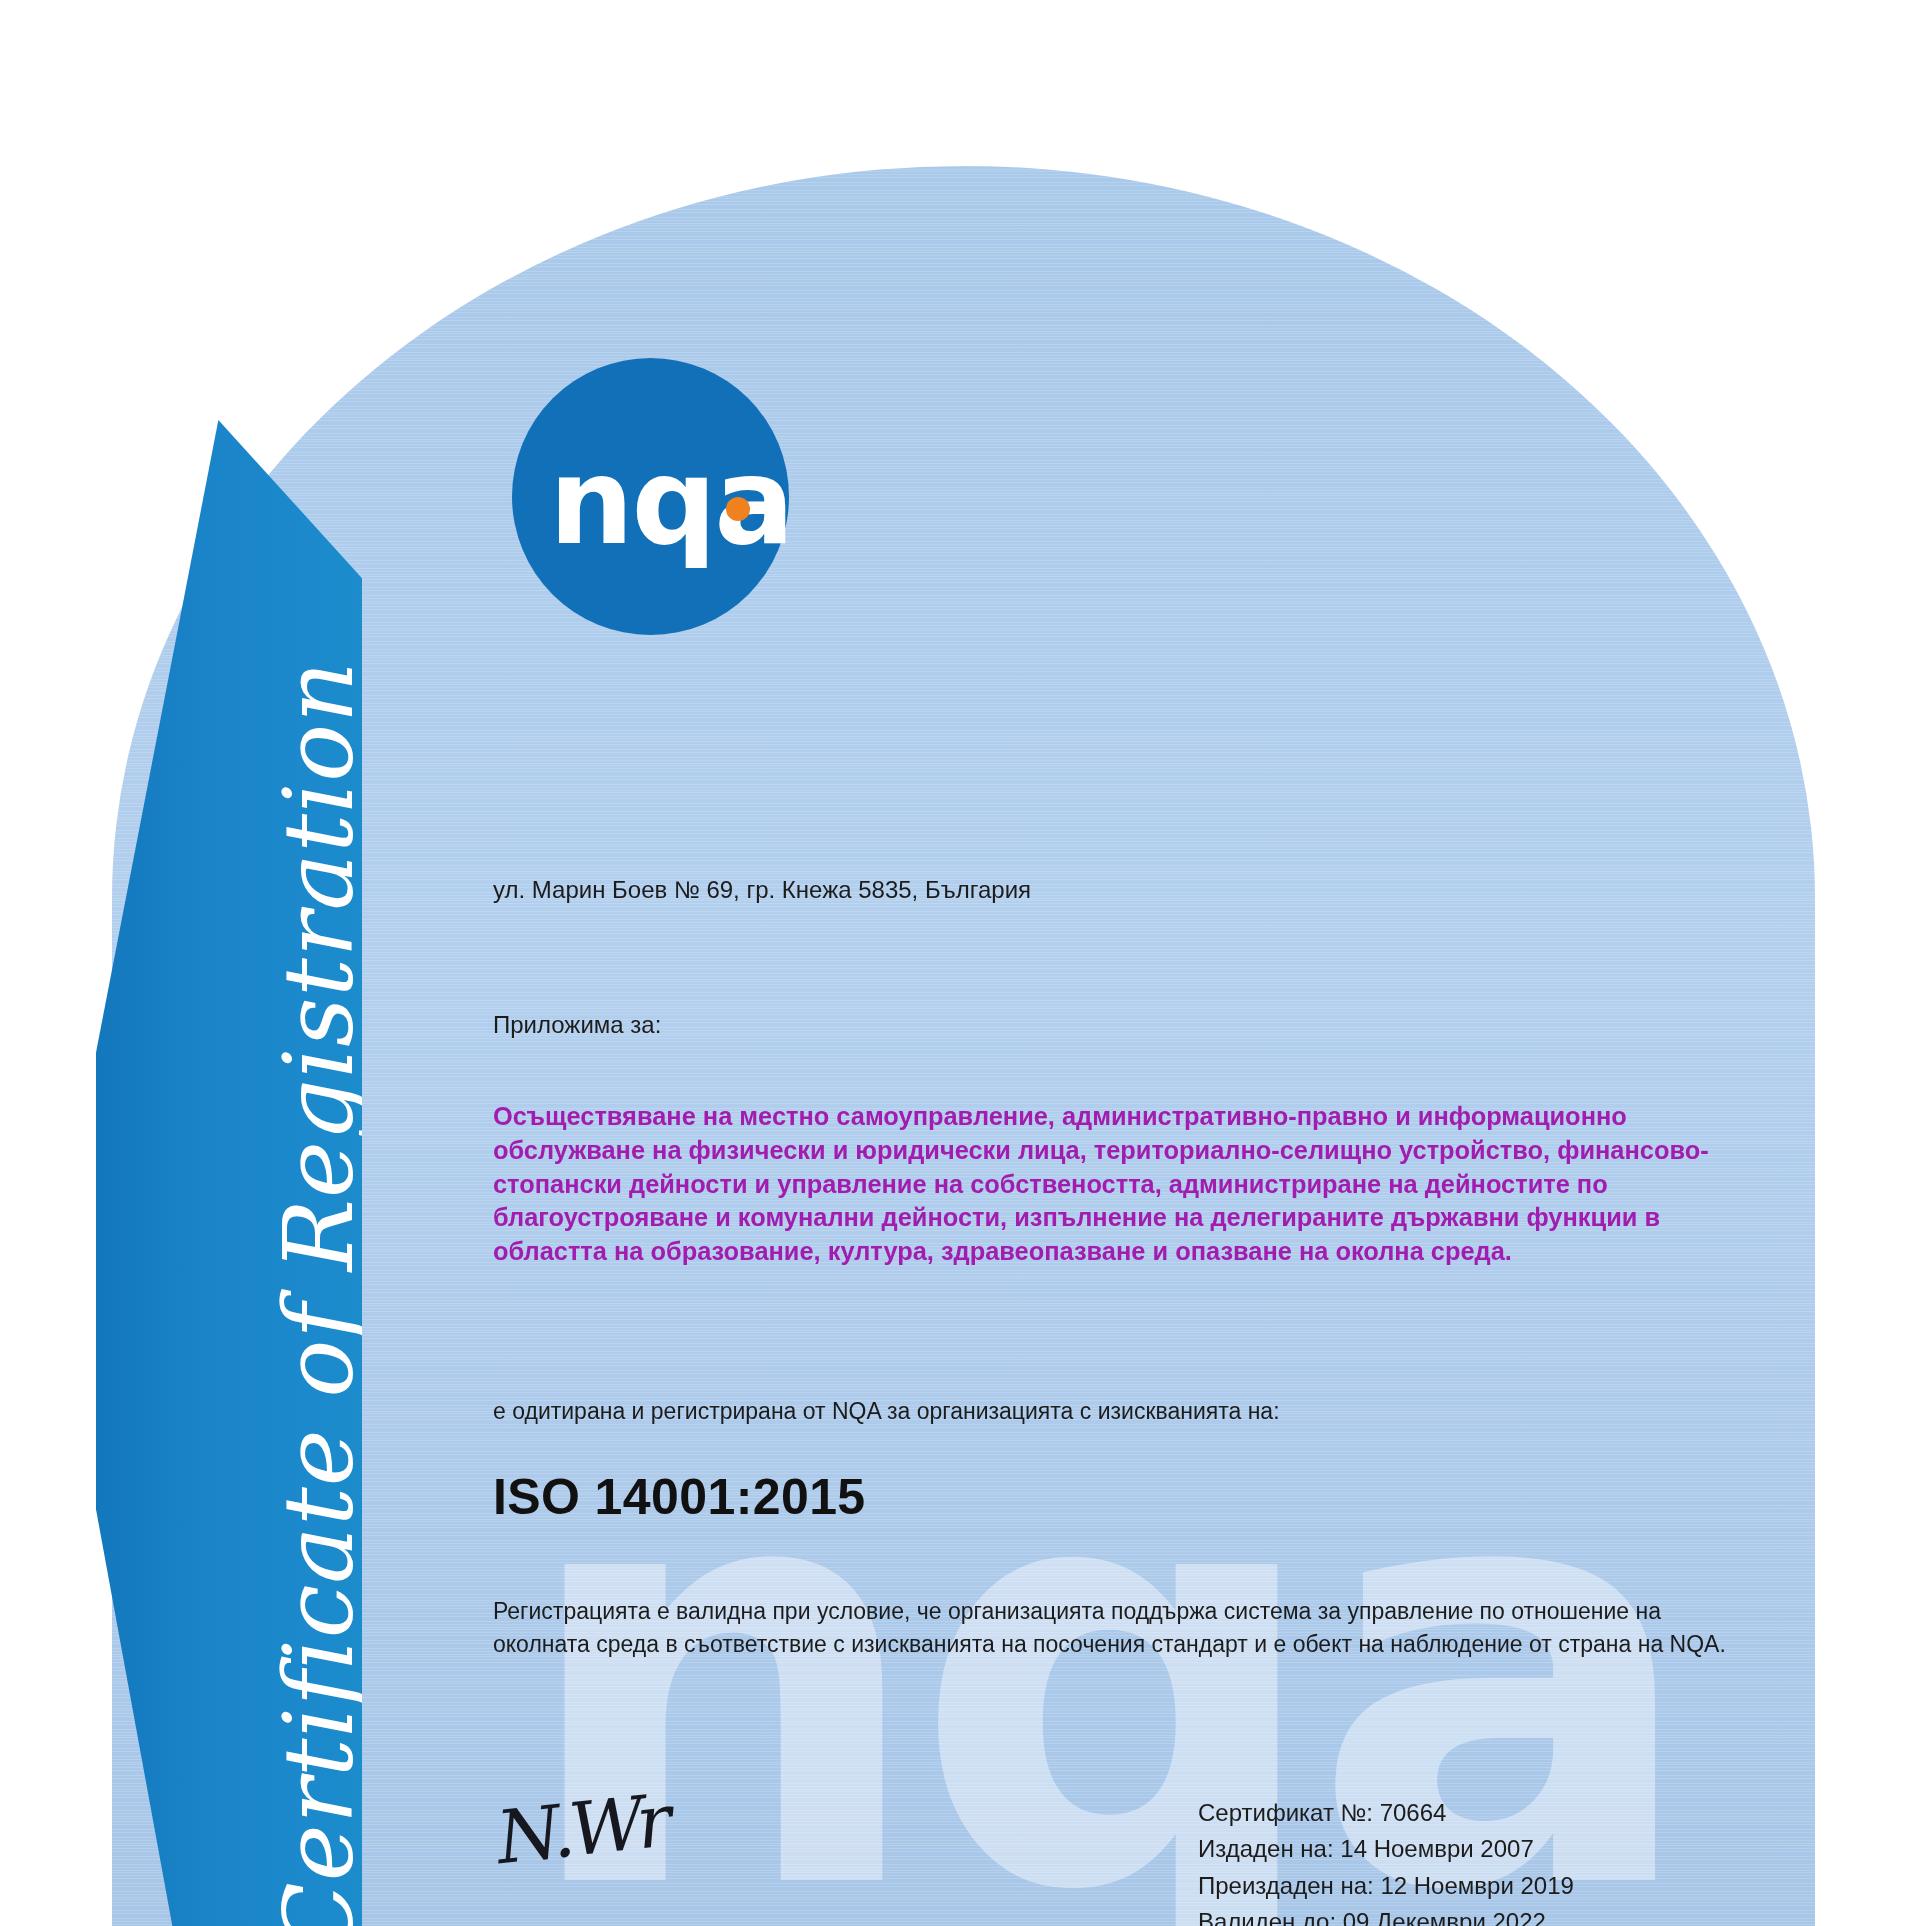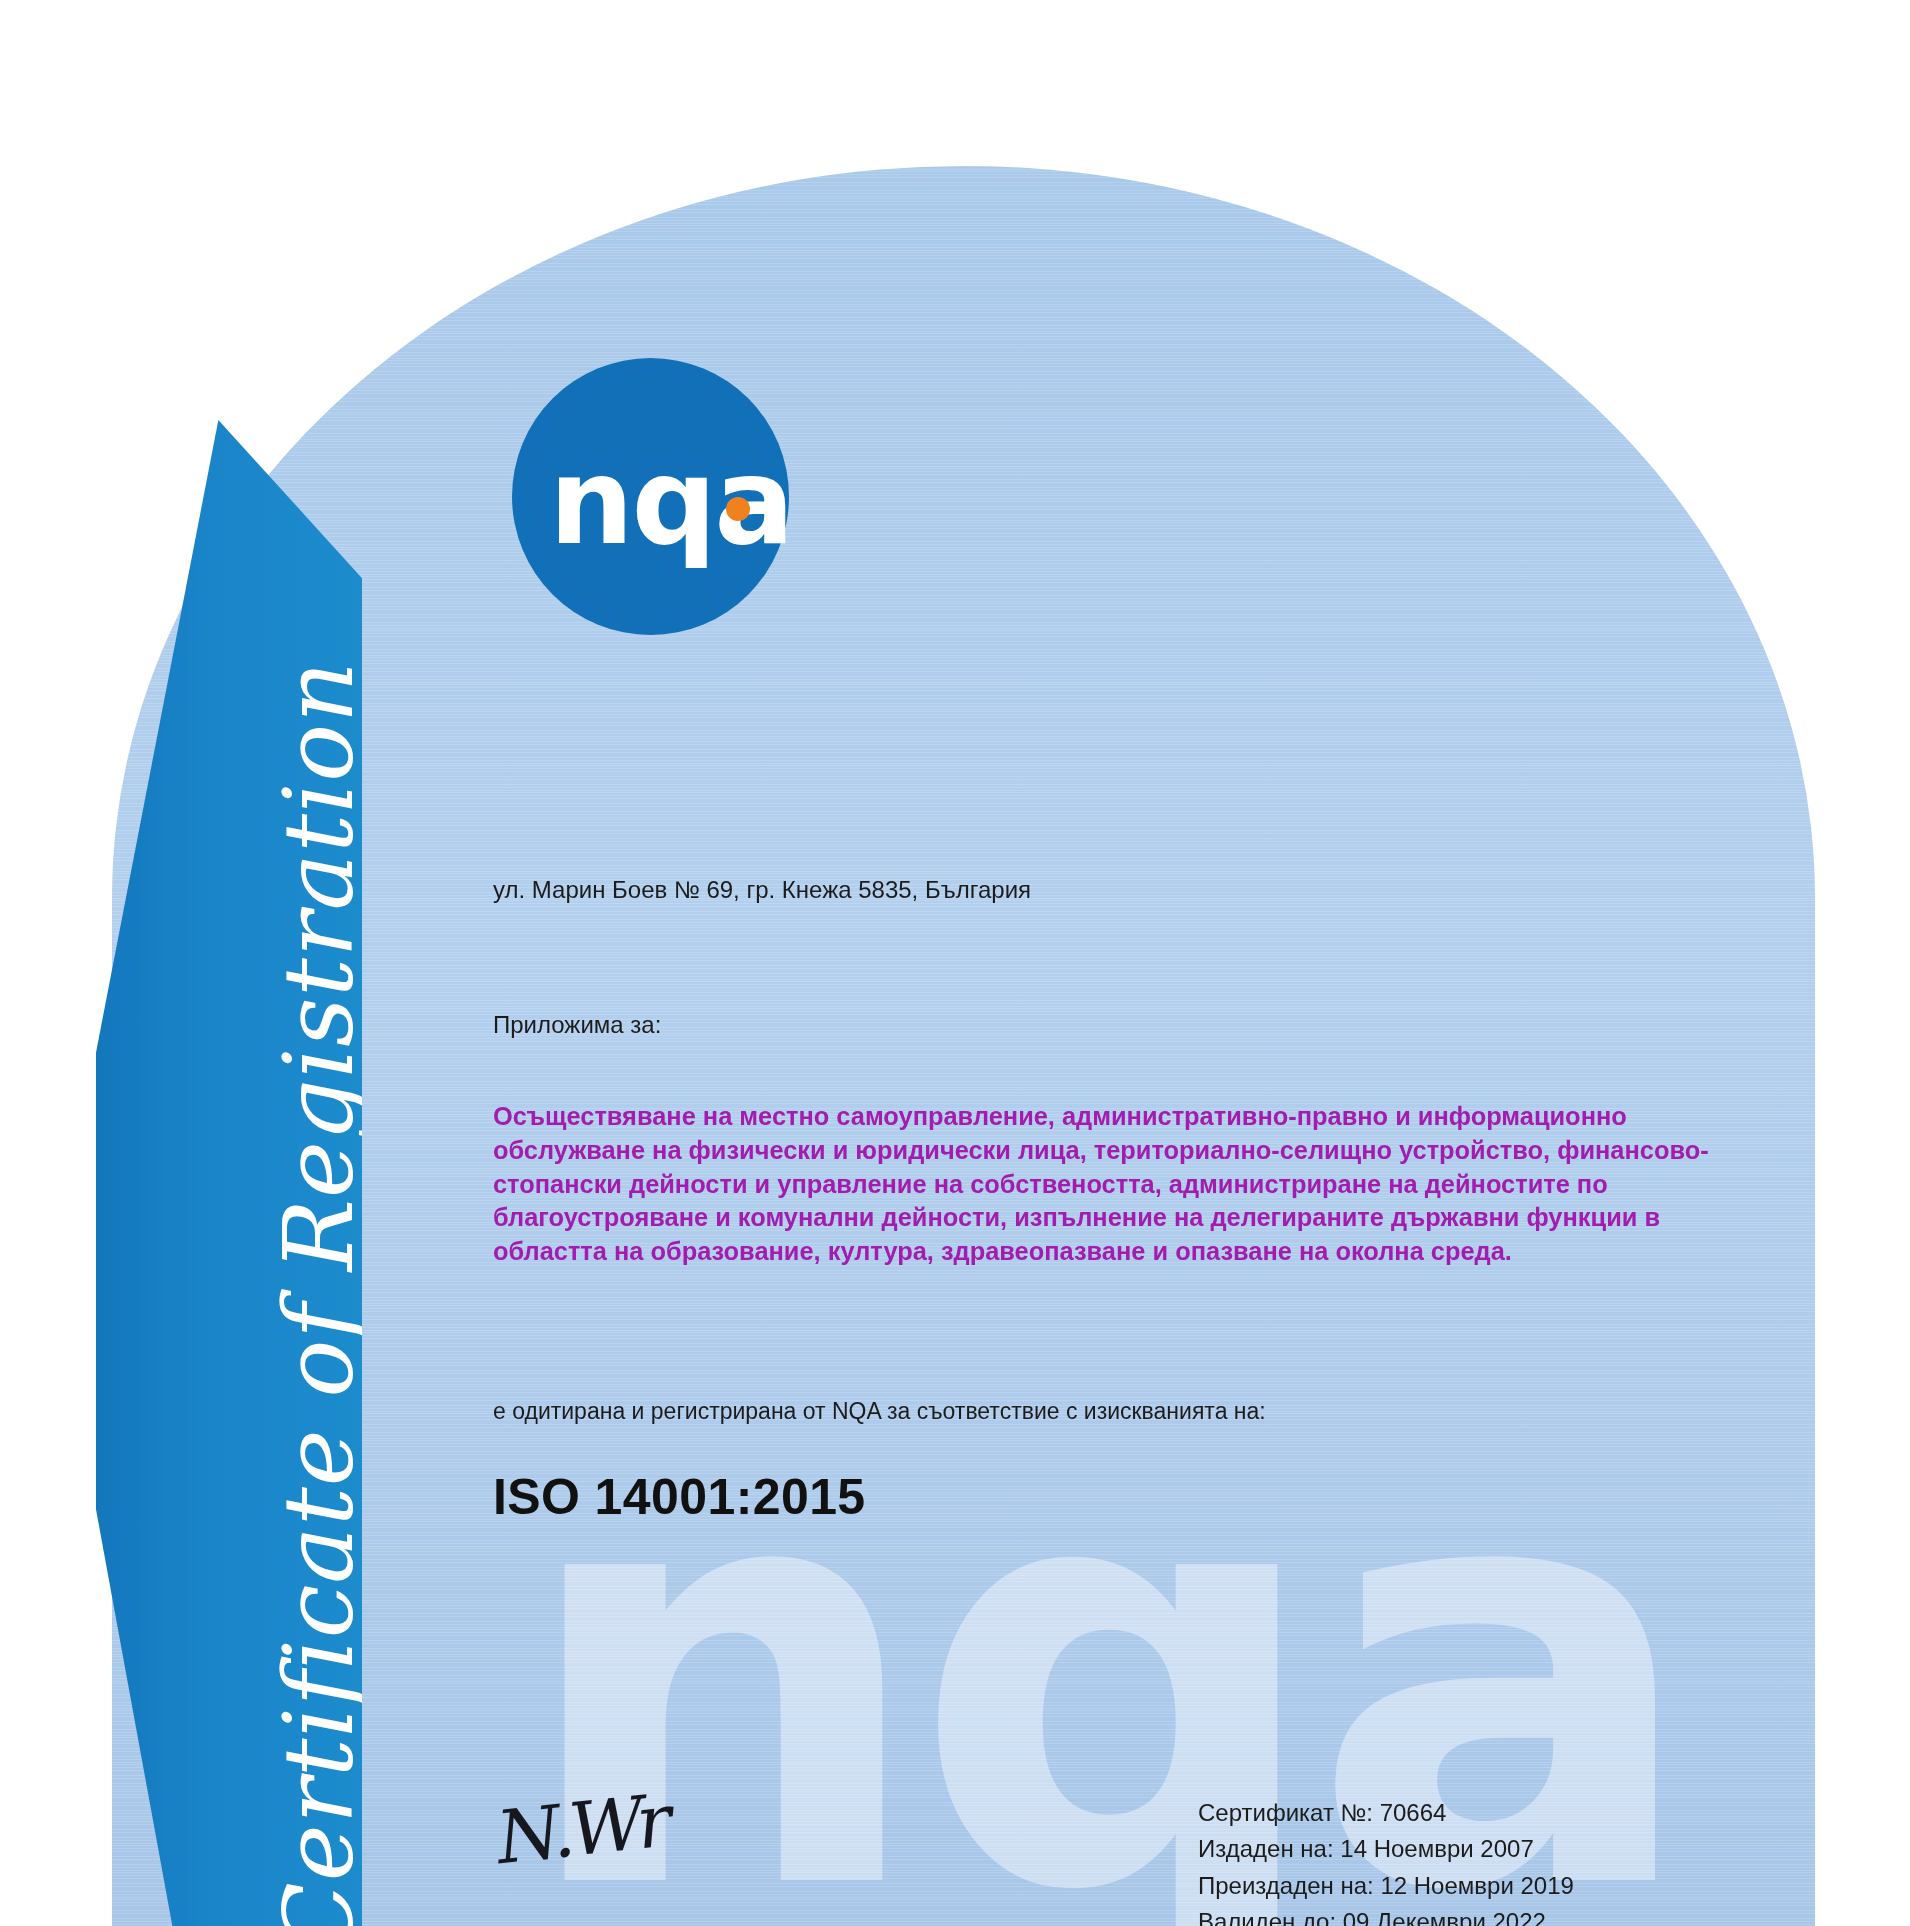--- a/index.html
+++ b/index.html
@@ -211,22 +211,23 @@
 
   <div class="logo"></div>
   <div class="logo-text">nqa</div>
   <div class="logo-dot"></div>
 
   <div class="org-addr">ул. Марин Боев № 69, гр. Кнежа 5835, България</div>
 
   <div class="scope-label">Приложима за:</div>
   <div class="scope-body">Осъществяване на местно самоуправление, административно-правно и информационно обслужване на физически и юридически лица, териториално-селищно устройство, финансово-стопански дейности и управление на собствеността, администриране на дейностите по благоустрояване и комунални дейности, изпълнение на делегираните държавни функции в областта на образование, култура, здравеопазване и опазване на околна среда.</div>
 
-  <div class="audited">е одитирана и регистрирана от NQA за съответствие с изискванията на:</div>
+  <div class="audited">е одитирана и регистрирана от NQA за организацията с изискванията на:</div>
   <div class="standard">ISO 14001:2015</div>
+  <div class="validity">Регистрацията е валидна при условие, че организацията поддържа система за управление по отношение на околната среда в съответствие с изискванията на посочения стандарт и е обект на наблюдение от страна на NQA.</div>
 
   <div class="signature">N.Wr</div>
 
   <div class="meta">
     <div>Сертификат №: 70664</div>
     <div>Издаден на: 14 Ноември 2007</div>
     <div>Преиздаден на: 12 Ноември 2019</div>
     <div>Валиден до: 09 Декември 2022</div>
 
   </div>

